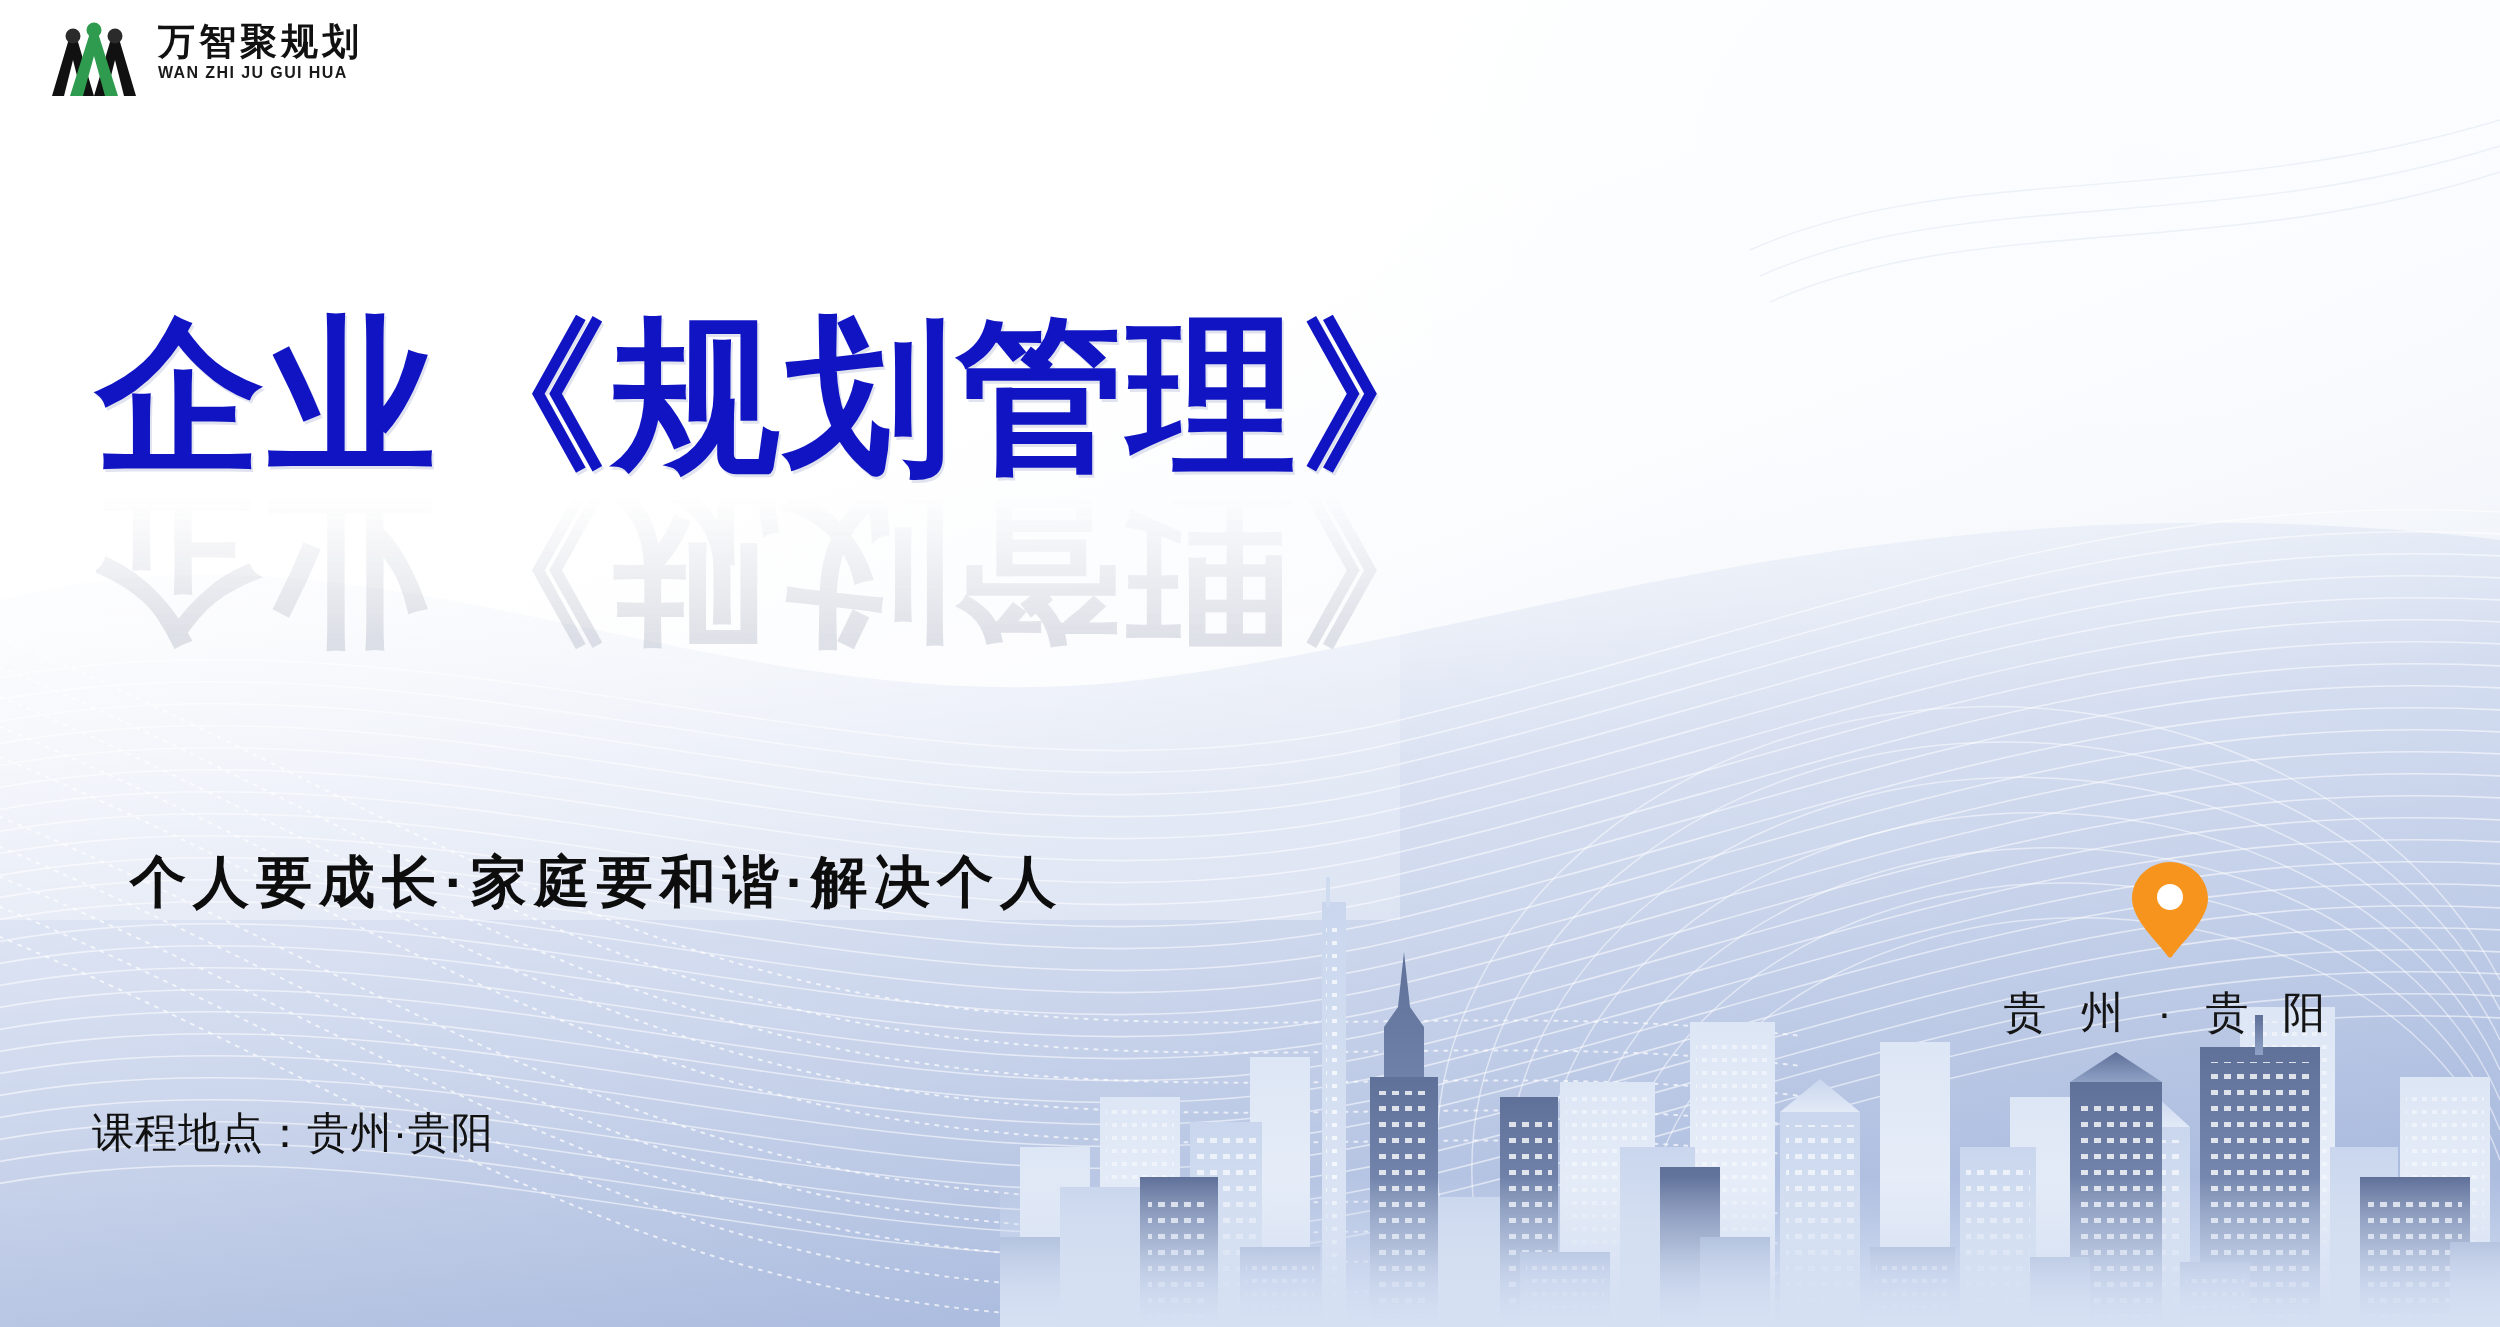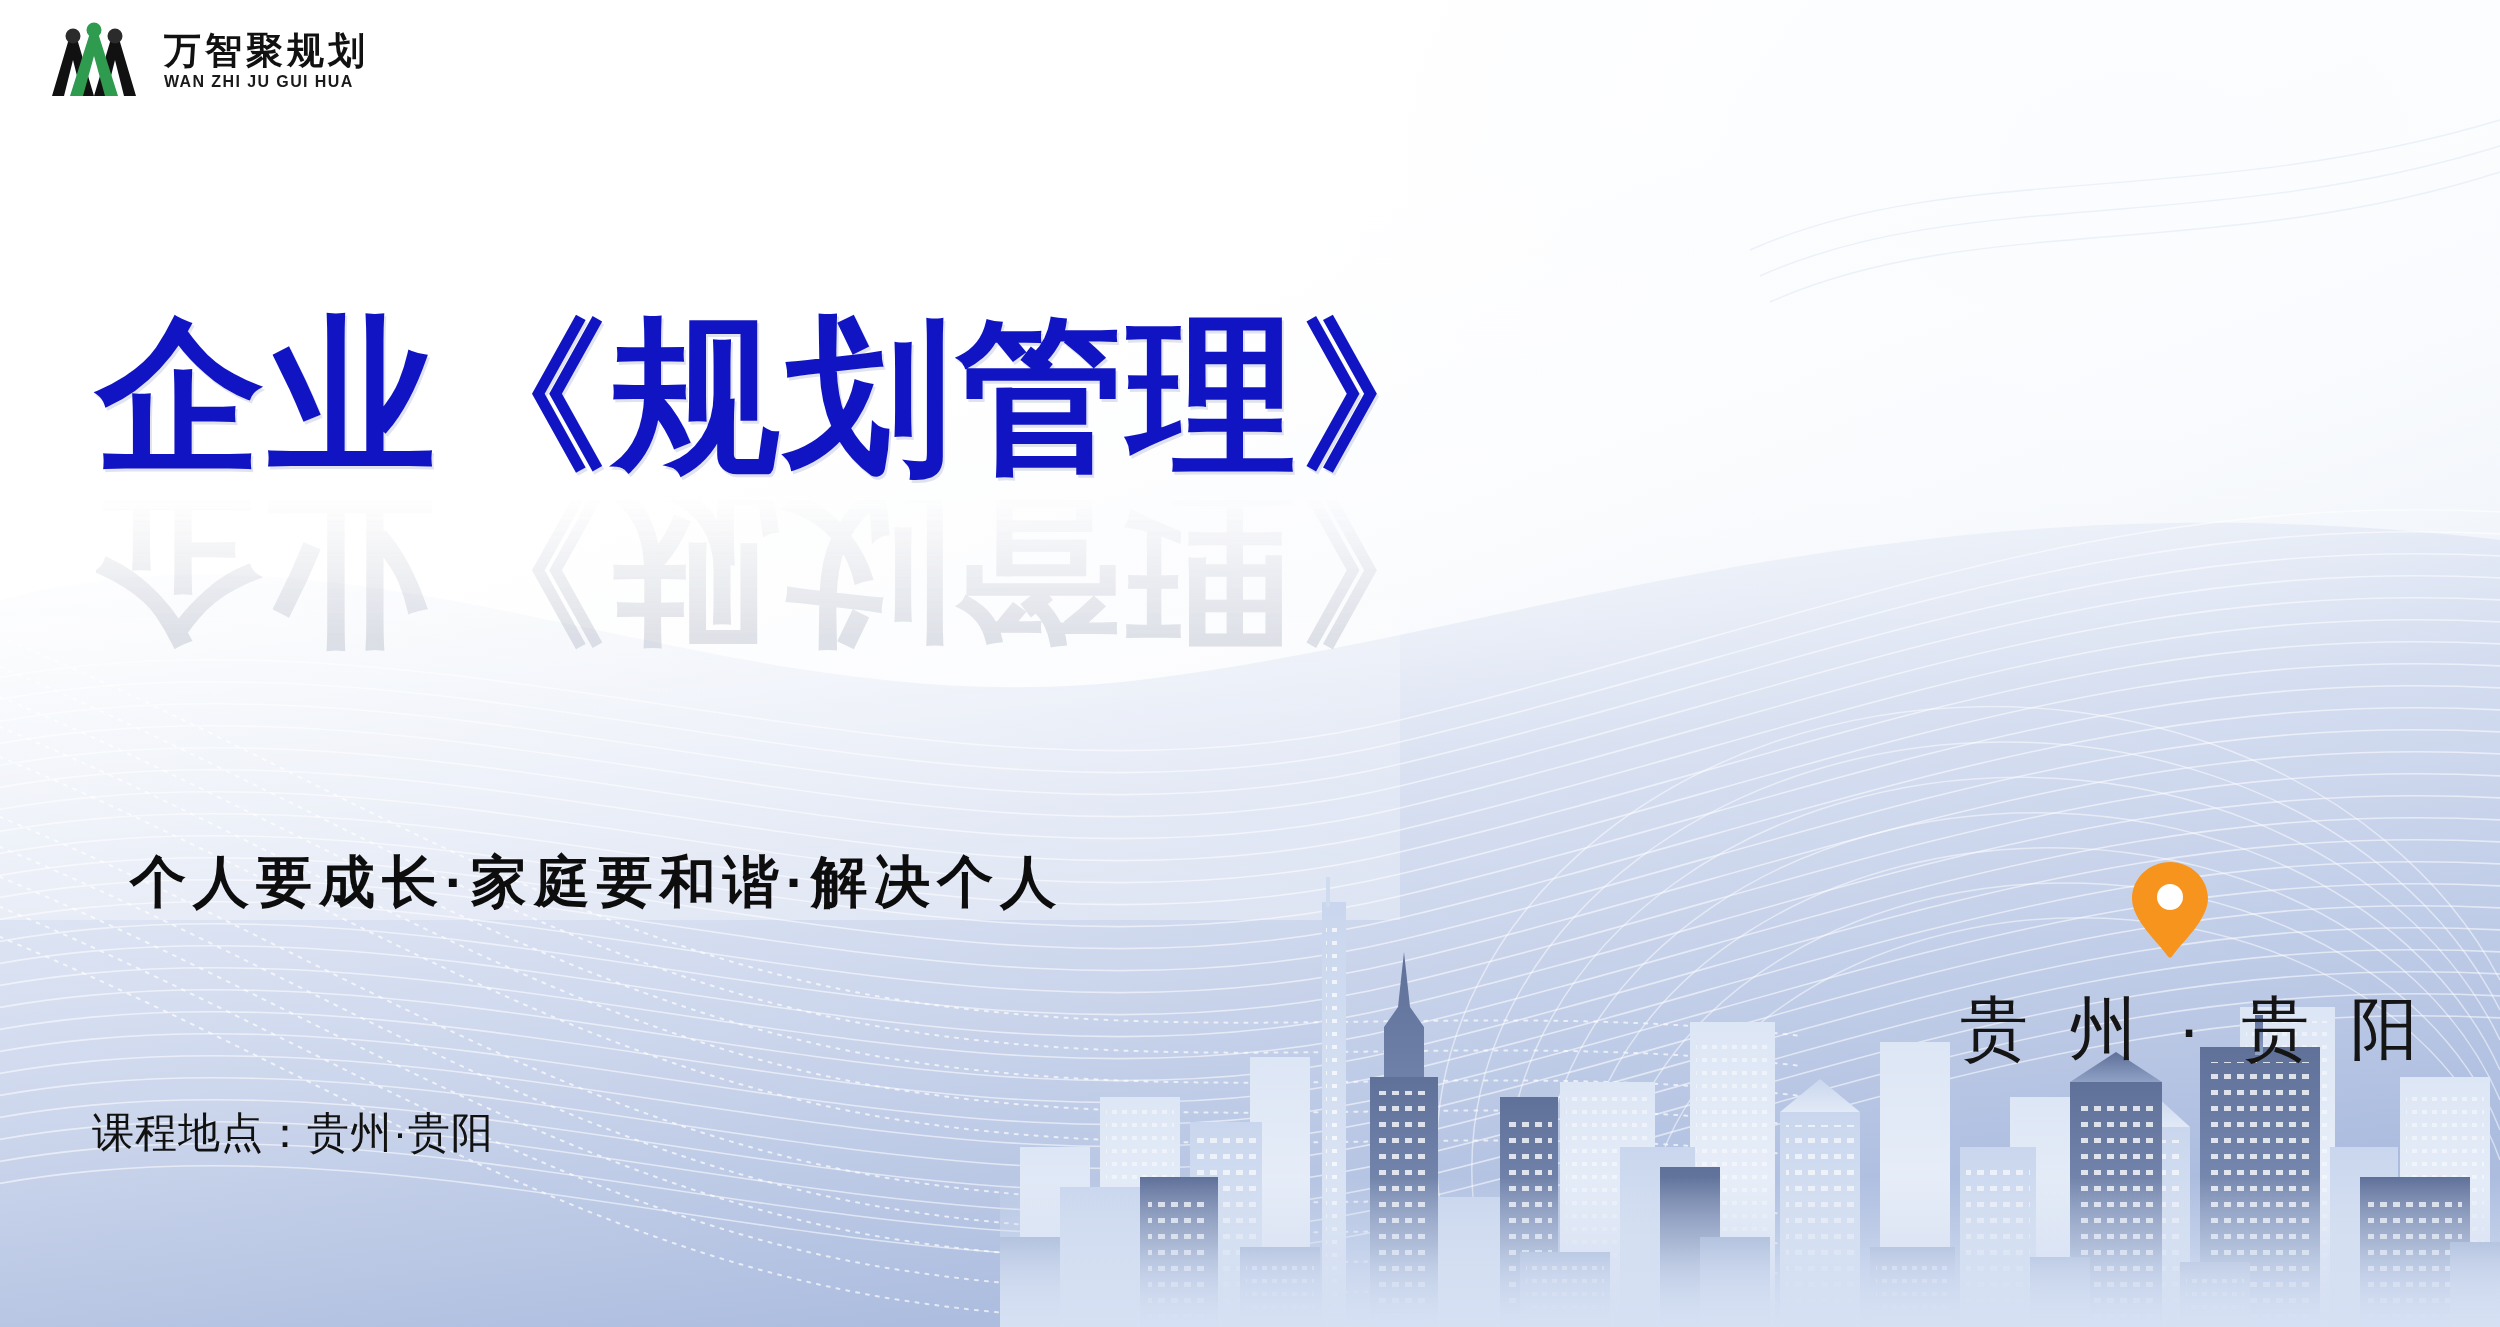--- a/index.html
+++ b/index.html
@@ -42,21 +42,21 @@
   
   .sky-fade {
     position:absolute; right:0; bottom:0; width:1500px; height:150px;
     background:linear-gradient(to top, rgba(214,225,244,0.92) 0%, rgba(214,225,244,0.25) 55%, rgba(214,225,244,0) 100%);
     pointer-events:none;
   }
 
   
   .logo-wrap {
     position:absolute; left:44px; top:22px;
-    display:flex; align-items:center; gap:20px;
+    display:flex; align-items:flex-start; gap:14px;
     z-index:20;
   }
   .logo-mark { width:100px; height:78px; flex:none; }
   .logo-txt { display:flex; flex-direction:column; justify-content:center; }
   .logo-cn {
     font-family:"Liberation Serif","DejaVu Serif",serif;
     font-size:37px; font-weight:700; color:#111; letter-spacing:4px;
     line-height:1.06;
   }
   .logo-en {
@@ -117,21 +117,21 @@
 
   
   .loc-block {
     position:absolute; left:1960px; top:862px; width:420px;
     text-align:center; z-index:15;
   }
   .pin { width:76px; height:96px; margin:0 auto; display:block; }
   .loc-city {
     margin-top:26px;
     font-family:"Liberation Sans","DejaVu Sans",sans-serif;
-    font-size:68px; font-weight:500; color:#151515;
+    font-size:43px; font-weight:500; color:#151515;
     letter-spacing:11px; white-space:nowrap;
   }
 </style>
 </head>
 <body>
 
 <div class="poster">
 
   <div class="haze-a"></div>
   <div class="haze-b"></div>

